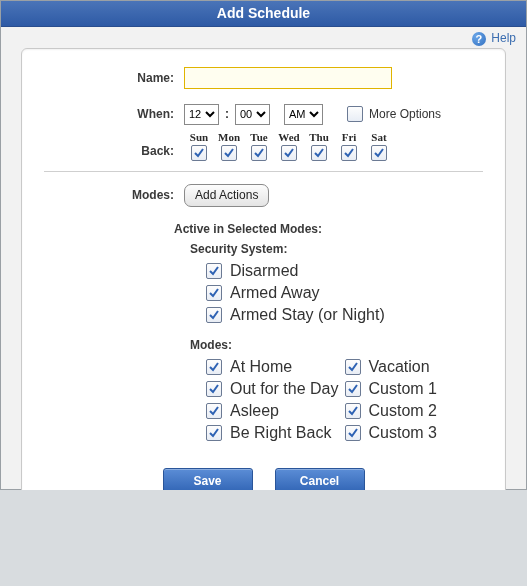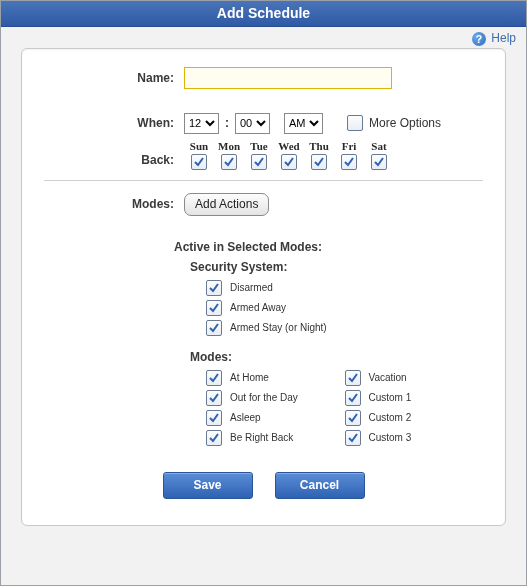--- a/index.html
+++ b/index.html
@@ -5,21 +5,21 @@
   html, body {
     margin: 0;
     padding: 0;
     font-family: Verdana, Arial, sans-serif;
     font-size: 12px;
     color: #333;
     background: #d8dcdf;
   }
   .window {
     width: 527px;
-    height: 586px;
+    height: 490px;
     background: #f2f2f2;
     border: 1px solid #9aa0a5;
     box-sizing: border-box;
     position: relative;
   }
   .titlebar {
     background: linear-gradient(#4a74b8, #2e5aa5);
     color: #fff;
     font-weight: bold;
     text-align: center;
@@ -55,21 +55,21 @@
     margin: 0 20px 20px 20px;
     background: #fff;
     border: 1px solid #c9c9c9;
     border-radius: 6px;
     padding: 18px 22px 26px 22px;
     box-shadow: 0 1px 2px rgba(0,0,0,0.06) inset;
   }
   .row {
     display: flex;
     align-items: center;
-    margin-bottom: 24px;
+    margin-bottom: 15px;
   }
   .lbl {
     width: 130px;
     text-align: right;
     font-weight: bold;
     color: #3a3a3a;
     padding-right: 10px;
     flex-shrink: 0;
   }
   .name-input {
@@ -149,21 +149,21 @@
     margin: 4px 0 6px 16px;
     font-size: 12px;
   }
   .check-list {
     margin-left: 32px;
   }
   .check-row {
     display: flex;
     align-items: center;
     margin-bottom: 4px;
-    font-size: 10px;
+    font-size: 16px;
     color: #333;
   }
   .check-row .chk { margin-right: 8px; }
   .modes-cols {
     display: flex;
     margin-left: 32px;
   }
   .modes-col { width: 150px; }
   .button-row {
     display: flex;

